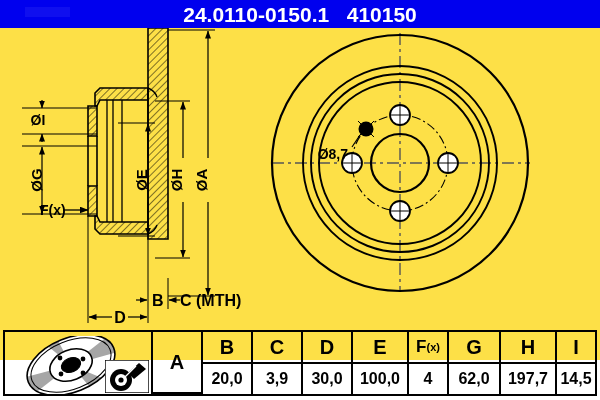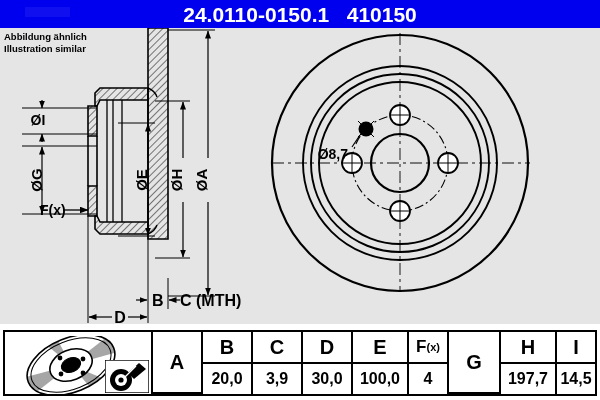--- a/index.html
+++ b/index.html
@@ -1,18 +1,18 @@
 <!DOCTYPE html>
 <html><head>
 <meta charset="utf-8">
 <style>
   html,body{margin:0;padding:0;background:#ffffff;}
   body{width:600px;height:400px;overflow:hidden;
        font-family:"Liberation Sans","DejaVu Sans",sans-serif;color:#000;}
-  #page{position:relative;width:600px;height:324px;background:#e5e5e5;}
+  #page{position:relative;width:600px;height:360px;background:#fde047;}
 
   
   .header{position:absolute;left:0;top:0;width:600px;height:28px;
           background:#0000ee;display:flex;align-items:center;justify-content:center;}
   .header-title{color:#fff;font-size:21px;font-weight:bold;letter-spacing:0px;
                 white-space:pre;line-height:1;}
   .header-ghost{position:absolute;left:25px;top:7px;width:45px;height:10px;
                 opacity:.06;background:#fff;}
 
   
@@ -41,22 +41,20 @@
 </head>
 <body>
 
 <div id="page">
 
   <div class="header">
     <div class="header-ghost"></div>
     <div class="header-title">24.0110-0150.1   410150</div>
   </div>
 
-  <div class="note">Abbildung ähnlich
-Illustration similar</div>
 
   <svg class="draw" width="600" height="302" viewBox="0 0 600 302">
 
     <defs>
       <pattern id="hatch" width="5" height="5" patternTransform="rotate(45)" patternUnits="userSpaceOnUse">
         <line x1="0" y1="0" x2="0" y2="5" stroke="#000" stroke-width="1"></line>
       </pattern>
       <marker id="ar" markerWidth="9" markerHeight="7" refX="8.5" refY="3.5" orient="auto" markerUnits="userSpaceOnUse">
         <path d="M0,0 L9,3.5 L0,7 z" fill="#000"></path>
       </marker>
@@ -252,20 +250,21 @@
       <div class="tbody">100,0</div>
     </div>
 
     <div class="tcell" style="flex:0 0 40px;">
       <div class="thead" style="font-size:17px;"><span>F</span><span class="sub">(x)</span></div>
       <div class="tbody">4</div>
     </div>
 
     <div class="tcell" style="flex:0 0 52px;">
       <div class="thead">G</div>
+      <div class="tbody">62,0</div>
     </div>
 
     <div class="tcell" style="flex:0 0 56px;">
       <div class="thead">H</div>
       <div class="tbody">197,7</div>
     </div>
 
     <div class="tcell" style="flex:1 1 auto;">
       <div class="thead">I</div>
       <div class="tbody">14,5</div>

